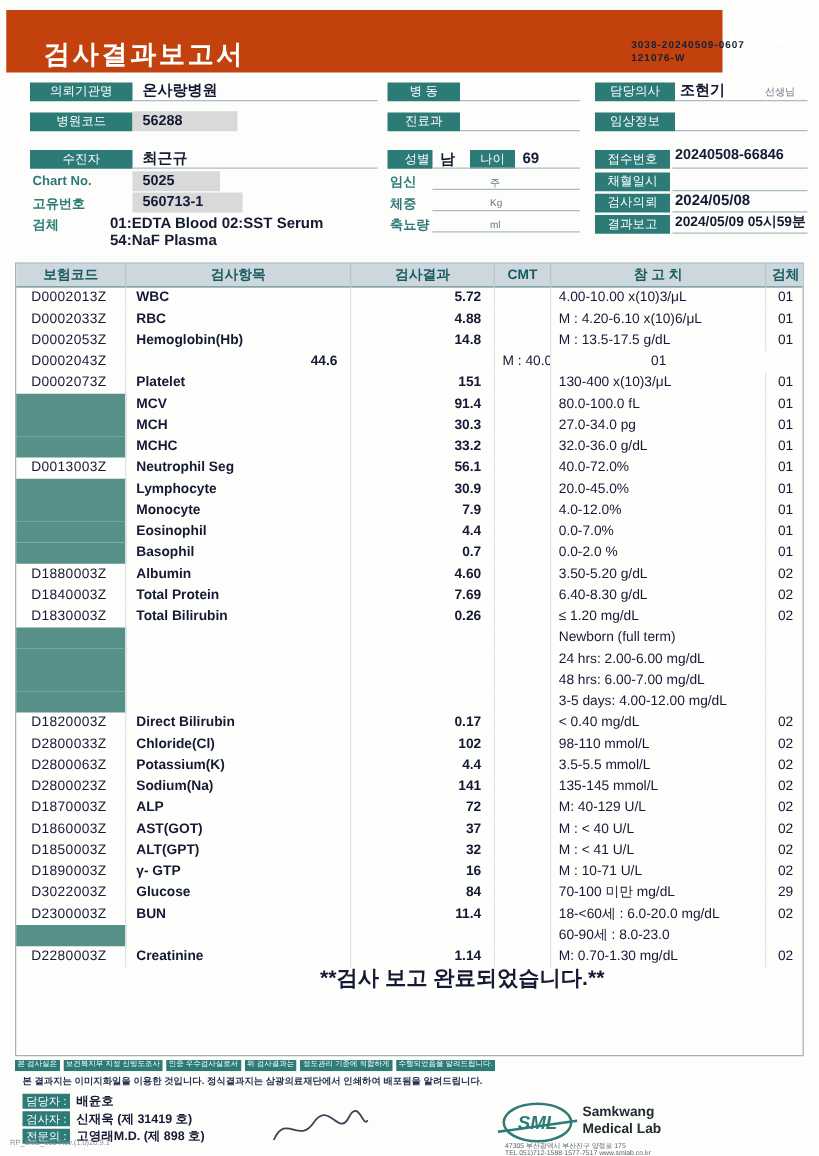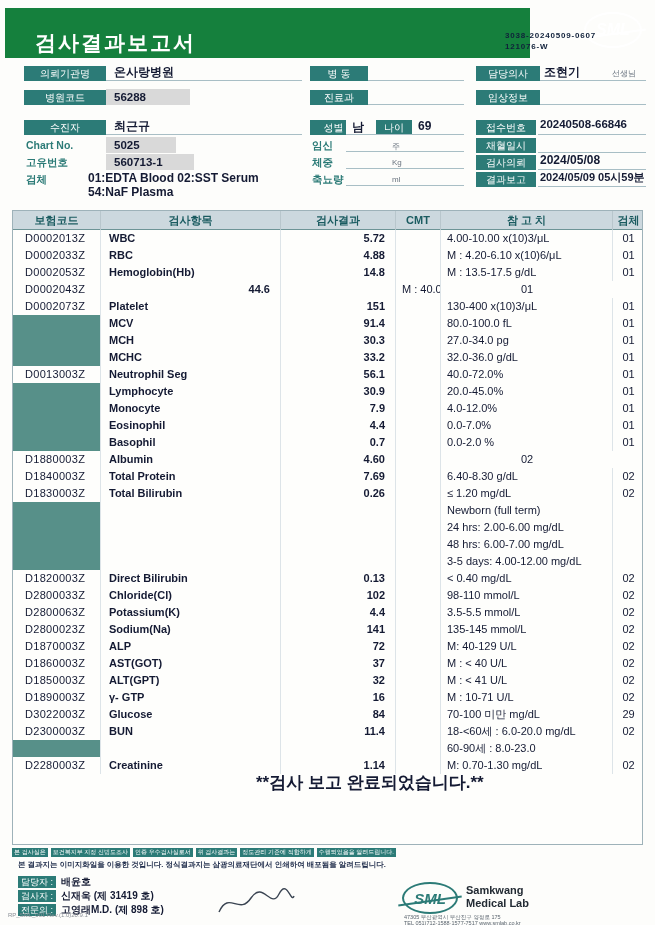--- a/index.html
+++ b/index.html
@@ -1,20 +1,20 @@
 <!DOCTYPE html>
 <html><head>
 <meta charset="utf-8">
 <style>
   *{margin:0;padding:0;box-sizing:border-box;}
   html,body{background:#ffffff;}
   .page{position:relative;width:655px;height:925px;background:#fdfdfb;overflow:hidden;
         font-family:"Liberation Sans","DejaVu Sans",sans-serif;color:#141a33;}
   
-  .banner{position:absolute;left:5px;top:8px;width:525px;height:50px;background:#15803d;}
+  .banner{position:absolute;left:5px;top:8px;width:573px;height:50px;background:#c2410c;}
   .banner-title{position:absolute;left:30px;top:21px;font-size:21px;font-weight:bold;color:#ffffff;letter-spacing:2px;}
   .logo-ellipse{position:absolute;left:584px;top:12px;width:58px;height:36px;border:2px solid #ffffff;border-radius:50%;
         display:flex;align-items:center;justify-content:center;color:#ffffff;font-weight:bold;font-style:italic;font-size:16px;}
   .logo-swoosh{position:absolute;left:580px;top:33px;width:66px;height:2px;background:#ffffff;transform:rotate(-8deg);}
   .refno{position:absolute;left:505px;top:30px;font-size:8px;line-height:11px;color:#10203a;letter-spacing:0.8px;font-weight:bold;}
   
   .chip{position:absolute;background:#2c7b77;color:#ffffff;font-size:10px;line-height:15px;height:15px;text-align:center;}
   .tlab{position:absolute;color:#2c7b77;font-size:10.5px;font-weight:bold;}
   .bval{position:absolute;font-weight:bold;font-size:12px;color:#141a33;white-space:nowrap;}
   .gbox{position:absolute;background:#d9d9d9;font-weight:bold;font-size:11.5px;color:#141a33;line-height:16px;height:16px;padding:0 8px;}
@@ -245,20 +245,21 @@
           <div class="c result">0.7</div>
           <div class="c cmt"></div>
           <div class="c ref">0.0-2.0 %</div>
           <div class="c spec">01</div>
         </div>
         <div class="trow">
           <div class="c code">D1880003Z</div>
           <div class="c item">Albumin</div>
           <div class="c result">4.60</div>
           <div class="c cmt"></div>
+          <div class="c ref">3.50-5.20 g/dL</div>
           <div class="c spec">02</div>
         </div>
         <div class="trow">
           <div class="c code">D1840003Z</div>
           <div class="c item">Total Protein</div>
           <div class="c result">7.69</div>
           <div class="c cmt"></div>
           <div class="c ref">6.40-8.30 g/dL</div>
           <div class="c spec">02</div>
         </div>
@@ -298,21 +299,21 @@
           <div class="c code fill"></div>
           <div class="c item"></div>
           <div class="c result"></div>
           <div class="c cmt"></div>
           <div class="c ref">3-5 days: 4.00-12.00 mg/dL</div>
           <div class="c spec"></div>
         </div>
         <div class="trow">
           <div class="c code">D1820003Z</div>
           <div class="c item">Direct Bilirubin</div>
-          <div class="c result">0.13</div>
+          <div class="c result">0.17</div>
           <div class="c cmt"></div>
           <div class="c ref">&lt; 0.40 mg/dL</div>
           <div class="c spec">02</div>
         </div>
         <div class="trow">
           <div class="c code">D2800033Z</div>
           <div class="c item">Chloride(Cl)</div>
           <div class="c result">102</div>
           <div class="c cmt"></div>
           <div class="c ref">98-110 mmol/L</div>

